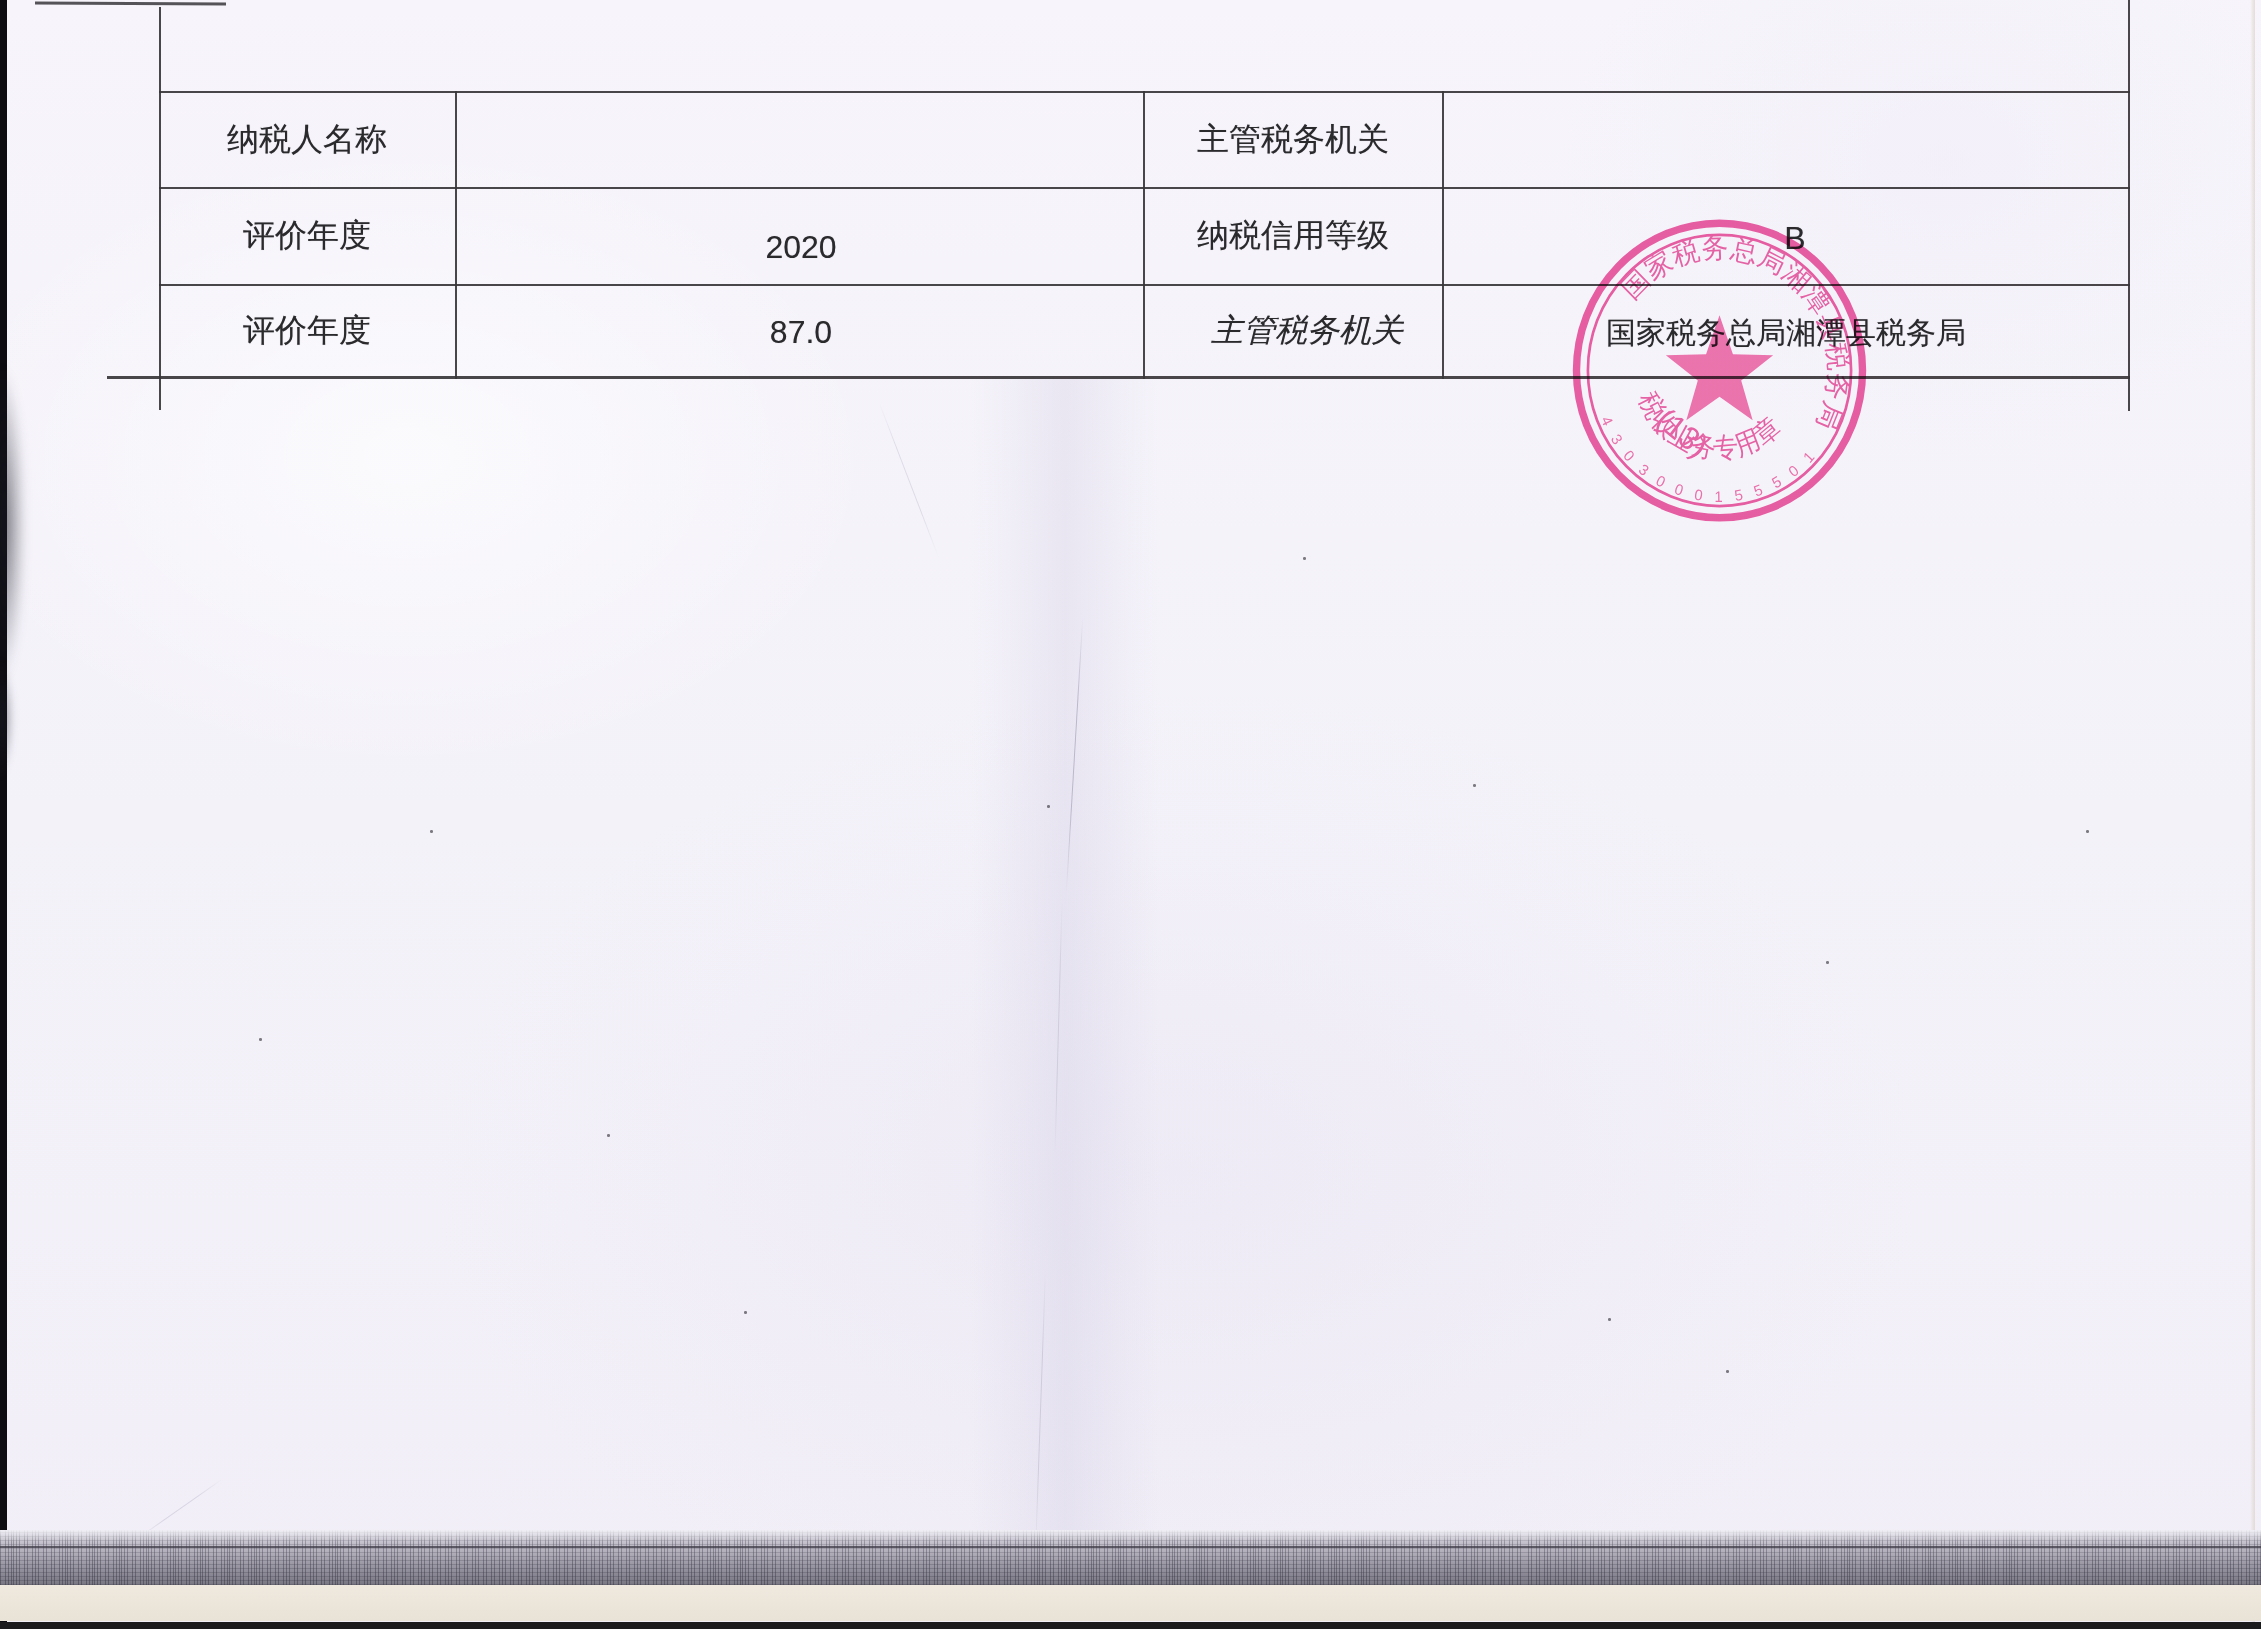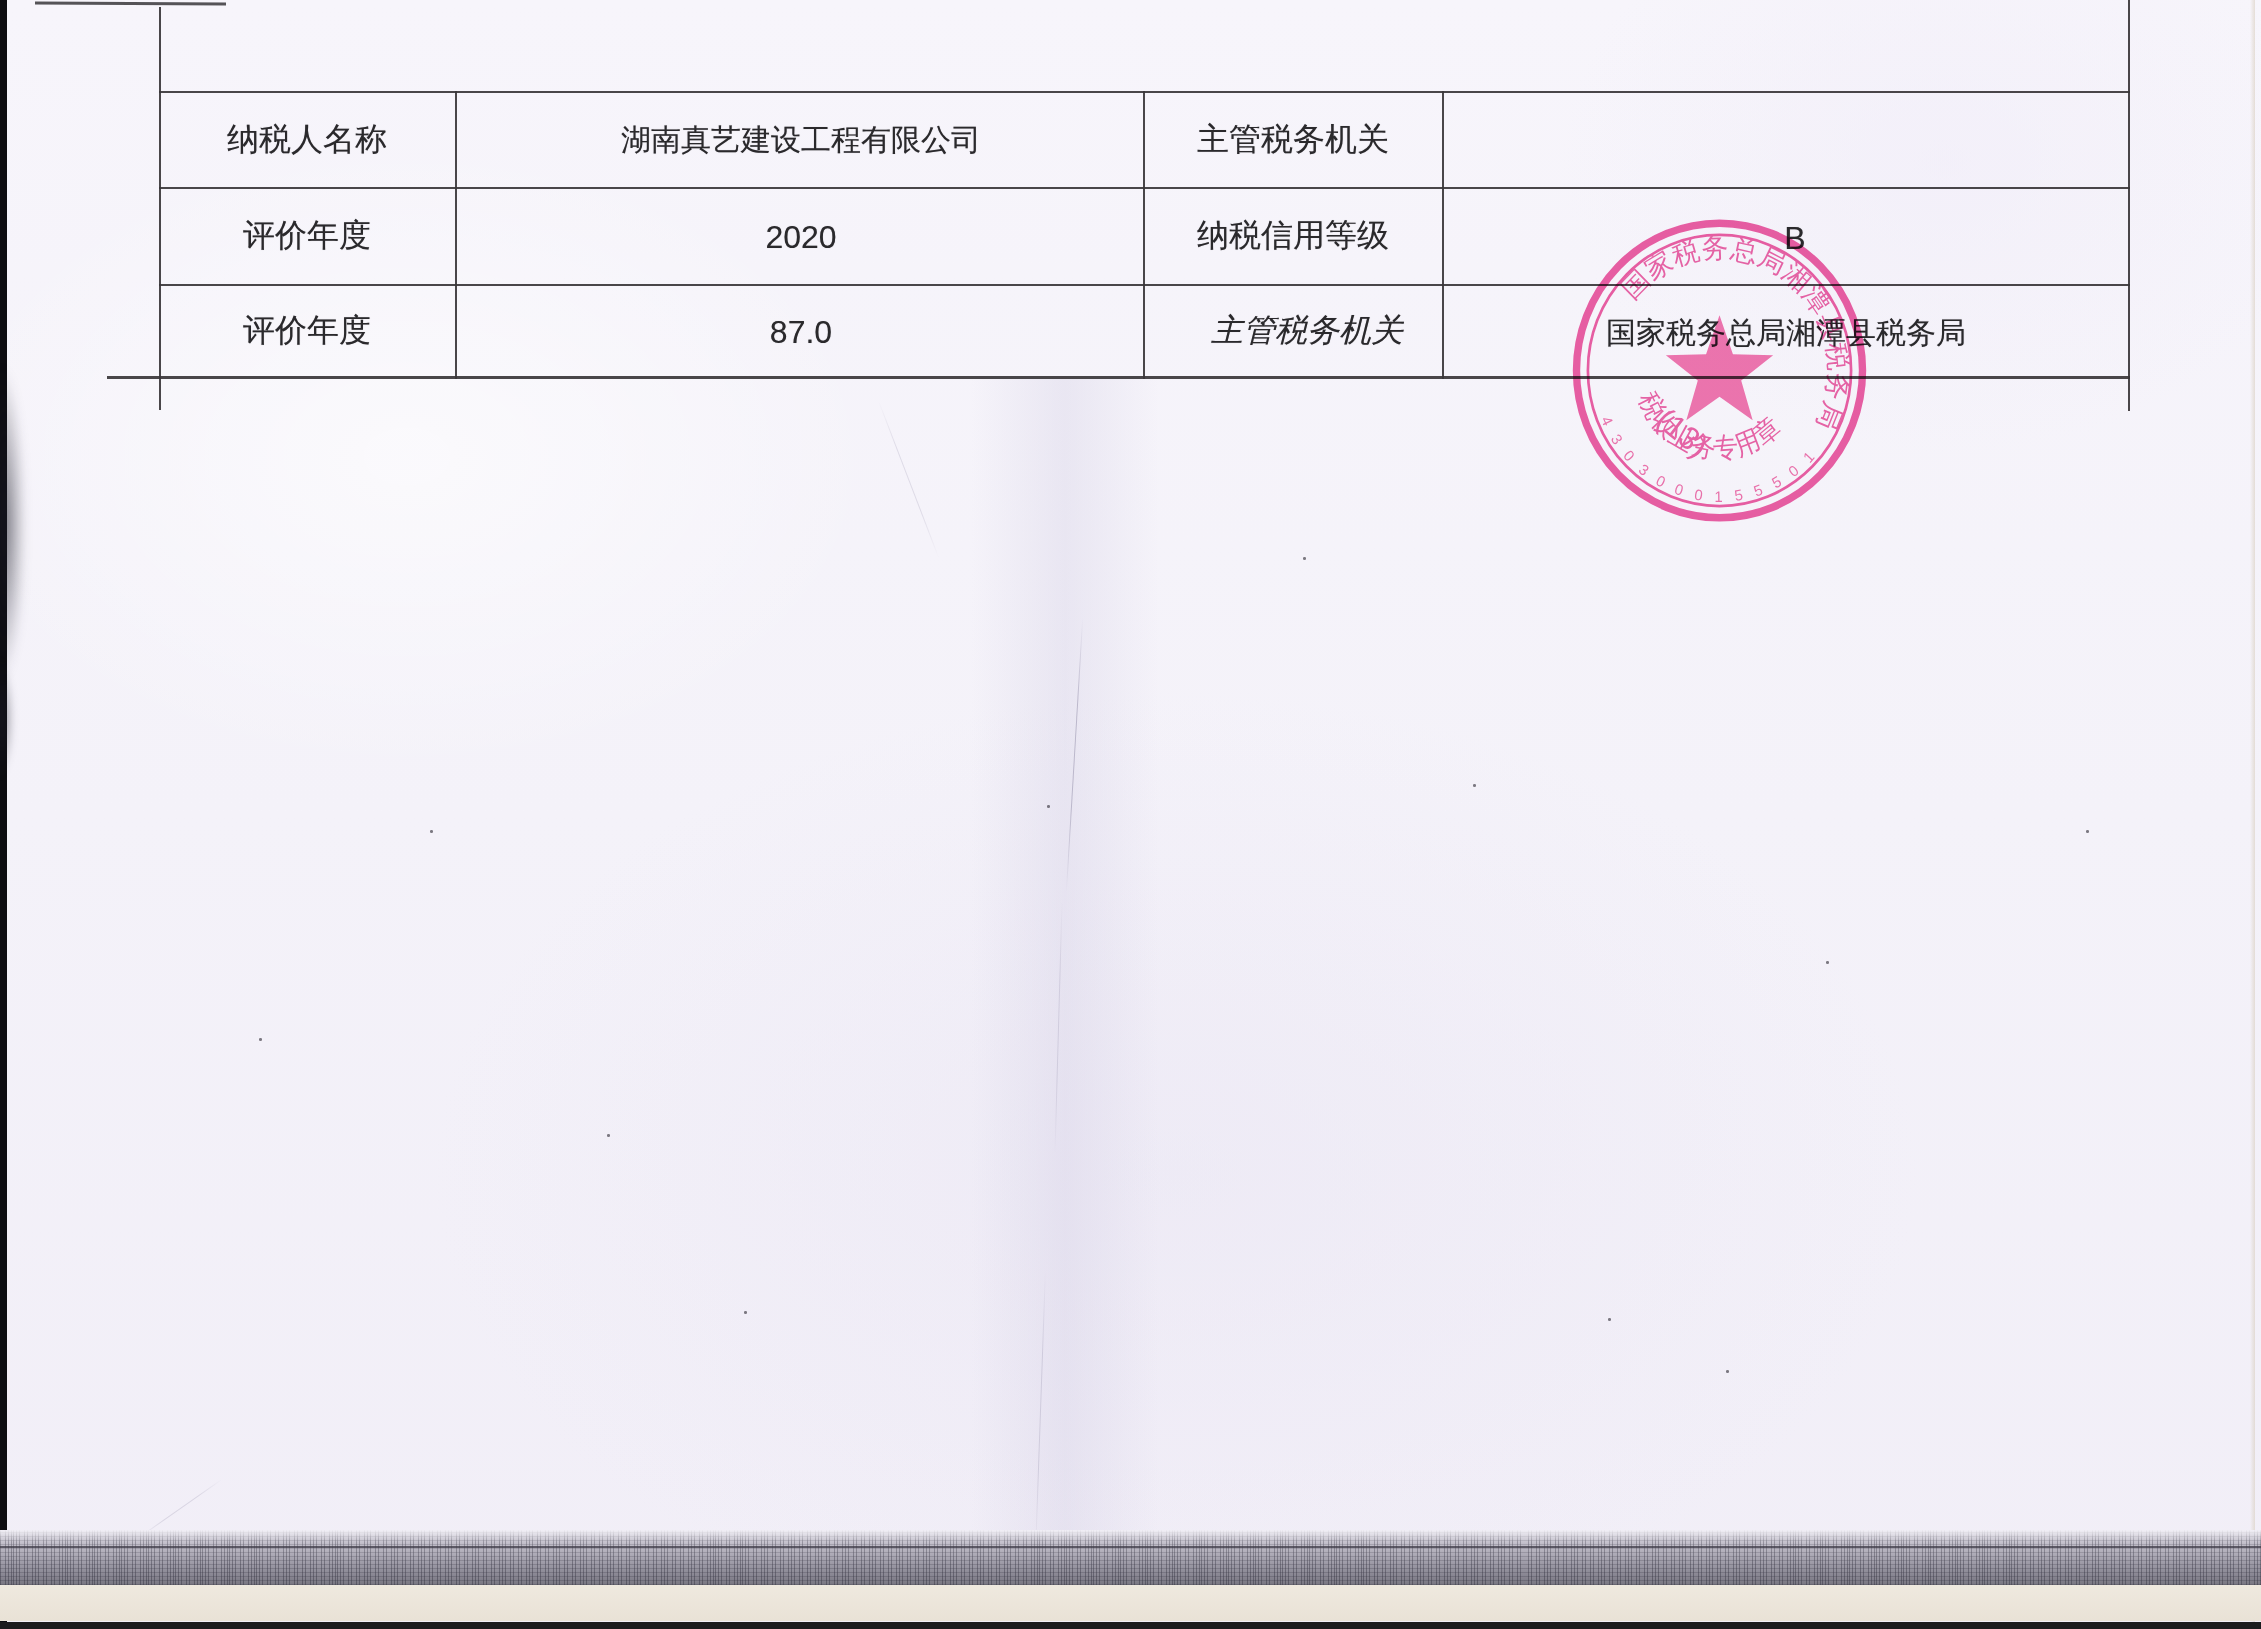--- a/index.html
+++ b/index.html
@@ -94,25 +94,24 @@
   <div class="tline" style="left:2128px;top:0px;width:2px;height:411px;"></div>
   <div class="tline" style="left:455px;top:91px;width:2px;height:288px;"></div>
   <div class="tline" style="left:1143px;top:91px;width:2px;height:288px;"></div>
   <div class="tline" style="left:1442px;top:91px;width:2px;height:288px;"></div>
   <div class="tline" style="left:159px;top:91px;width:1971px;height:2px;"></div>
   <div class="tline" style="left:159px;top:187px;width:1971px;height:2px;"></div>
   <div class="tline" style="left:159px;top:284px;width:1971px;height:2px;"></div>
   <div class="tline" style="left:107px;top:376px;width:2023px;height:2.7px;"></div>
 
   <div class="celltext label" style="left:307px;top:140px;">纳税人名称</div>
-  <div class="celltext value-sm" style="left:801px;top:140px;">湖南真艺建设工程有限公司</div>
   <div class="celltext label" style="left:1293px;top:140px;">主管税务机关</div>
 
   <div class="celltext label" style="left:307px;top:236px;">评价年度</div>
-  <div class="celltext value" style="left:801px;top:237px;">2020</div>
+  <div class="celltext value" style="left:801px;top:247px;">2020</div>
   <div class="celltext label" style="left:1293px;top:236px;">纳税信用等级</div>
   <div class="celltext value" style="left:1795px;top:238px;">B</div>
 
   <div class="celltext label" style="left:307px;top:331px;">评价年度</div>
   <div class="celltext value" style="left:801px;top:332px;">87.0</div>
   <div class="celltext label" style="left:1307px;top:331px;font-style:italic;">主管税务机关</div>
   <div class="celltext value-sm" style="left:1786px;top:333px;">国家税务总局湘潭县税务局</div>
 
   <svg class="stamp" viewBox="-242 -245 484 490" xmlns="http://www.w3.org/2000/svg">
     <defs>

